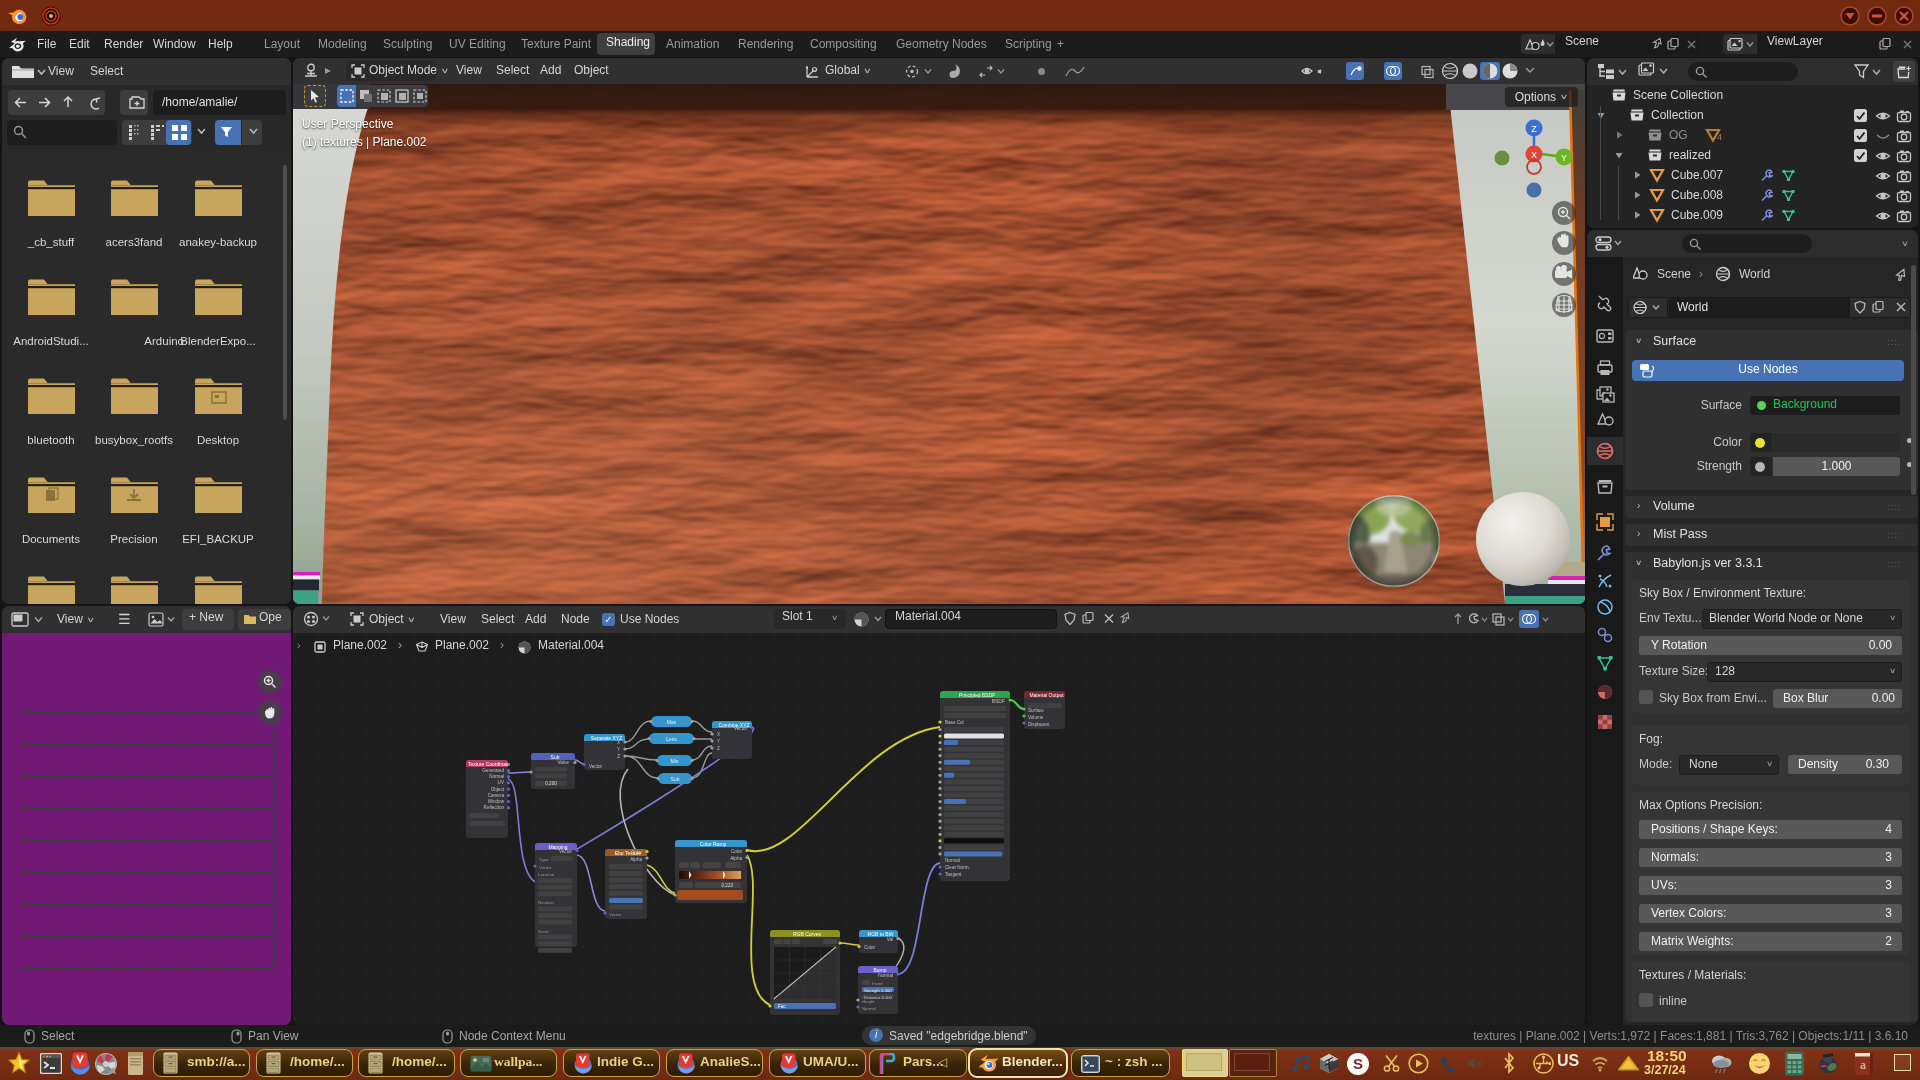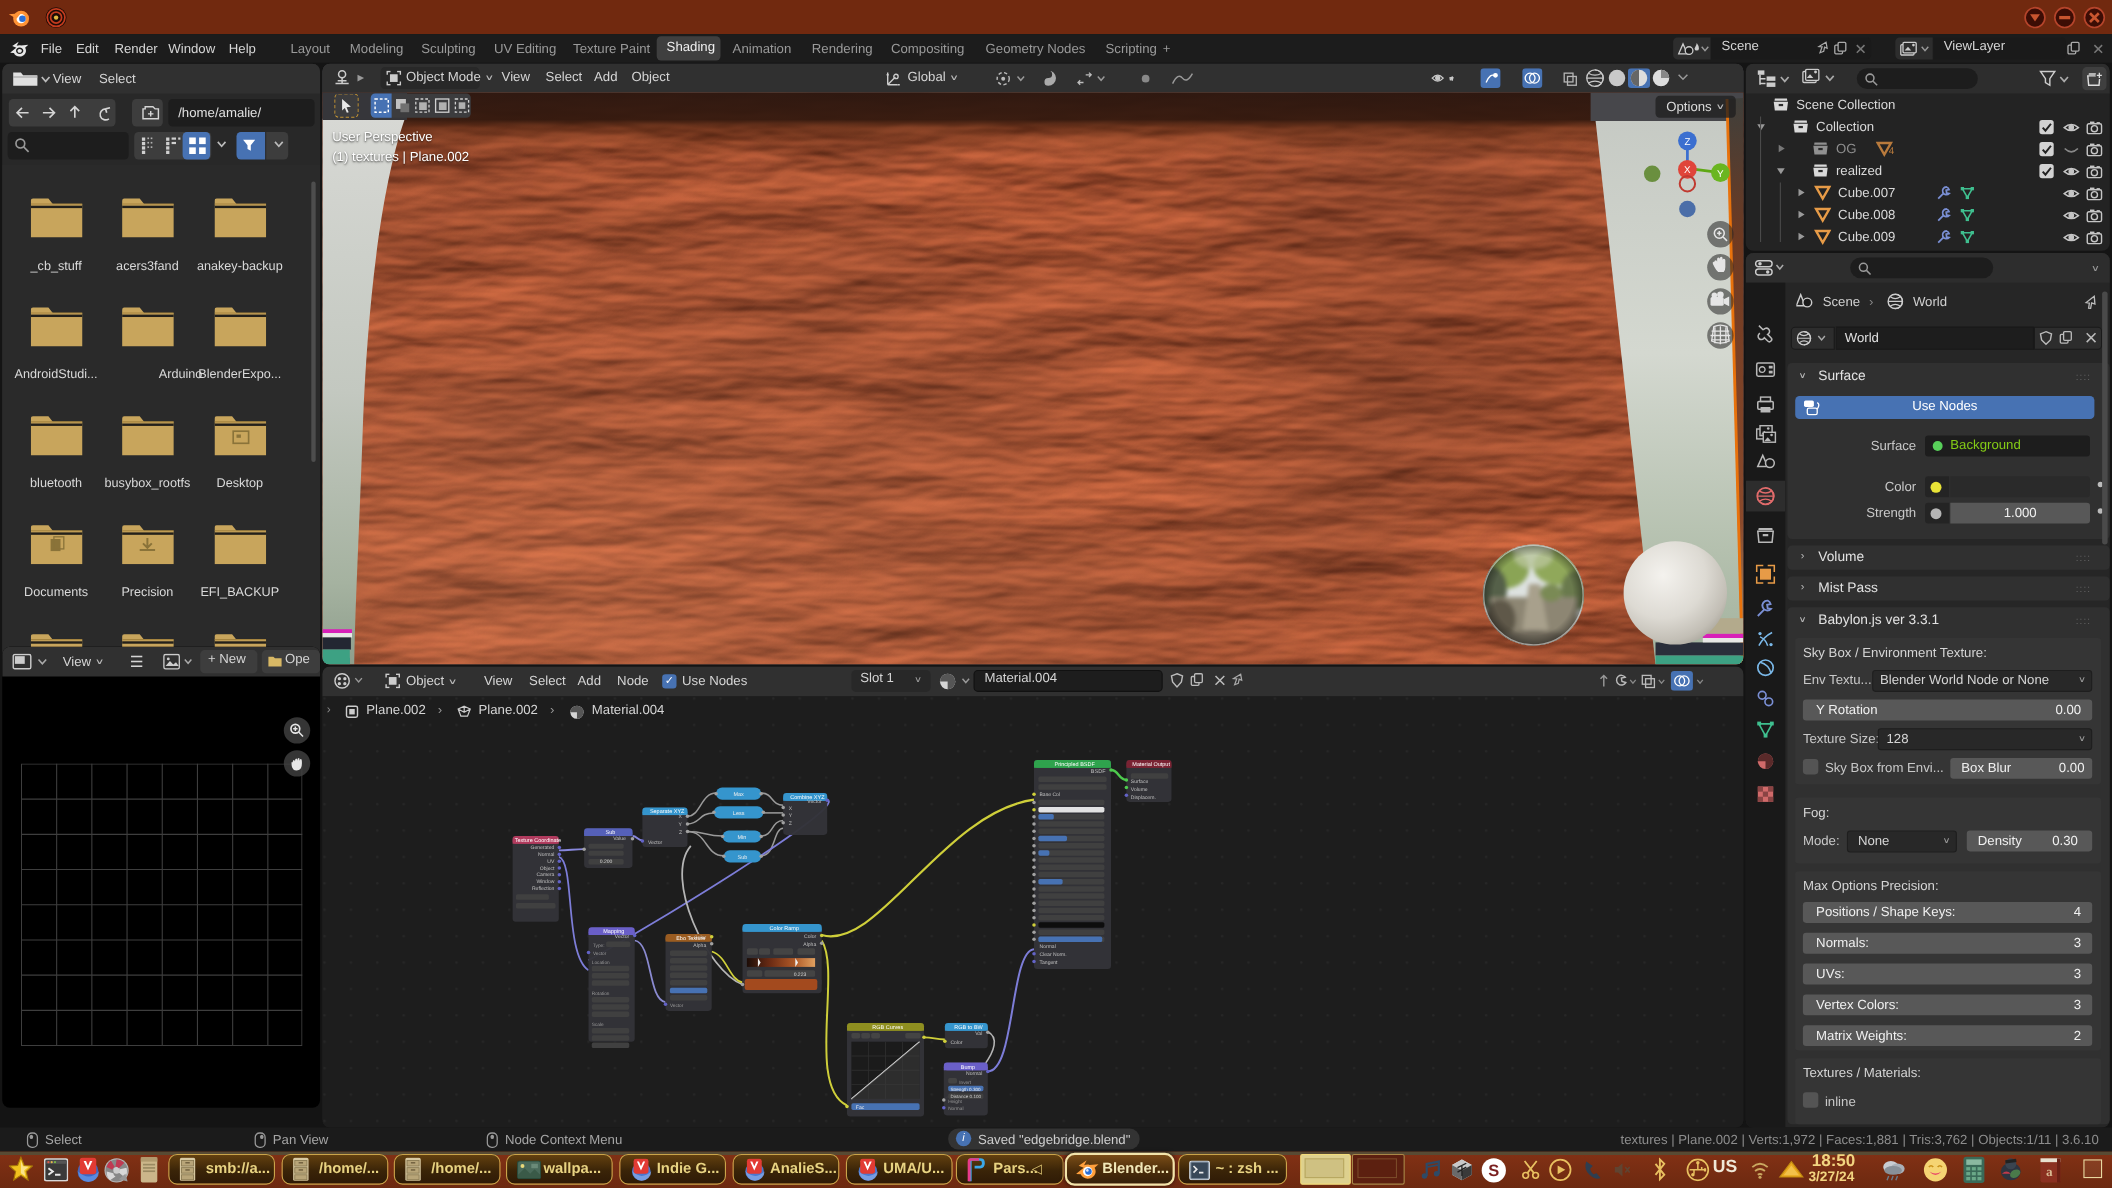--- a/index.html
+++ b/index.html
@@ -249,21 +249,21 @@
         <rect x="59" y="5" width="6" height="6"></rect>
       <rect x="50" y="14" width="6" height="6"></rect>
         <rect x="59" y="14" width="6" height="6"></rect>
     </g>
     <path d="M76 9 l3.5 4 l3.5 -4" fill="none" stroke="#bbb" stroke-width="1.5"></path>
     <path d="M99 7 L110 7 L106 12 L106 17 L103 15.5 L103 12 Z" fill="#fff"></path>
     <path d="M128 9 l3.5 4 l3.5 -4" fill="none" stroke="#bbb" stroke-width="1.5"></path>
   </svg>
 </div>
 
-<div class="ed" id="imageeditor" style="left:2px;top:588px;width:289px;height:419px;background:#000000;">
+<div class="ed" id="imageeditor" style="left:2px;top:606px;width:289px;height:419px;background:#701a75;">
   <div class="hdr"></div>
   <svg class="abs" style="left:9px;top:6px" width="34" height="15" viewBox="0 0 34 15">
     <rect x="1" y="1" width="16" height="13" rx="1.5" fill="none" stroke="#ccc" stroke-width="1.3"></rect>
     <rect x="2.5" y="2.5" width="9" height="7" fill="#ccc"></rect>
     <path d="M24 5.5 l3.5 4 l3.5 -4" fill="none" stroke="#aaa" stroke-width="1.4"></path>
   </svg>
   <svg class="abs" style="left:146px;top:6px" width="30" height="15" viewBox="0 0 30 15">
     <rect x="1" y="1" width="14" height="13" rx="1.5" fill="none" stroke="#ccc" stroke-width="1.2"></rect>
     <circle cx="5" cy="5" r="1.3" fill="#ccc"></circle>
       <path d="M2.5 11.5 l4 -4.5 l3 3 l2.5 -2 l2.5 3.5 z" fill="#ccc"></path>
@@ -1286,21 +1286,21 @@
 <div class="abs" style="left:45px;top:130px;width:272px;height:21px;background:#4772b3;border-radius:4px;"></div>
 <svg class="abs" style="left:52px;top:133px" width="18" height="15" viewBox="0 0 18 15">
 <rect x="1" y="1" width="9" height="6" rx="1.5" fill="#fff"></rect>
       <rect x="4" y="8" width="9" height="6" rx="1.5" fill="none" stroke="#fff" stroke-width="1.2"></rect>
 <path d="M13 3 q3 1.5 0 6" fill="none" stroke="#fff" stroke-width="1.2"></path>
     </svg>
 <div class="abs" style="left:45px;top:132px;width:272px;text-align:center;color:#fff;font-size:12px;">Use Nodes</div>
 <div class="abs" style="left:45px;top:168px;width:110px;text-align:right;color:#c8c8c8;font-size:12px;">Surface</div>
 <div class="abs" style="left:163px;top:166px;width:150px;height:19px;background:#1d1d1d;border-radius:3px;"></div>
 <div class="abs" style="left:170px;top:171px;width:9px;height:9px;background:#58d05a;border-radius:50%;"></div>
-<div class="abs" style="left:186px;top:167px;color:#84cc16;font-size:12px;">Background</div>
+<div class="abs" style="left:186px;top:167px;color:#22c55e;font-size:12px;">Background</div>
 <div class="abs" style="left:45px;top:205px;width:110px;text-align:right;color:#c8c8c8;font-size:12px;">Color</div>
 <div class="abs" style="left:163px;top:203px;width:22px;height:19px;background:#242424;border-radius:3px 0 0 3px;"></div>
 <div class="abs" style="left:168px;top:208px;width:10px;height:10px;background:#e8e337;border-radius:50%;"></div>
 <div class="abs" style="left:186px;top:203px;width:127px;height:19px;background:#2a2a2a;border-radius:0 3px 3px 0;"></div>
 <div class="abs" style="left:320px;top:208px;width:5px;height:5px;background:#bbb;border-radius:50%;"></div>
 <div class="abs" style="left:45px;top:229px;width:110px;text-align:right;color:#c8c8c8;font-size:12px;">Strength</div>
 <div class="abs" style="left:163px;top:227px;width:22px;height:19px;background:#242424;border-radius:3px 0 0 3px;"></div>
 <div class="abs" style="left:168px;top:232px;width:10px;height:10px;background:#b5b5b5;border-radius:50%;"></div>
 <div class="abs" style="left:186px;top:227px;width:127px;height:19px;background:#585858;border-radius:0 3px 3px 0;"></div>
 <div class="abs" style="left:186px;top:229px;width:127px;text-align:center;color:#f0f0f0;font-size:12px;">1.000</div>
@@ -1461,21 +1461,21 @@
       <rect x="5.5" y="11" width="4" height="1.2" fill="#6a5a3a"></rect>
     </svg>
 <div class="abs" style="left:392px;top:7px;color:#e8d382;font-size:13.5px;font-weight:bold;">/home/...</div>
 <div class="abs" style="left:460px;top:2px;width:97px;height:28px;border:1px solid #c9a44a;border-radius:8px;background:linear-gradient(#63400f,#3a2408 55%,#2e1a06);"></div>
 <svg class="abs" style="left:470px;top:8px" width="22" height="17" viewBox="0 0 22 17">
 <rect x="0.5" y="0.5" width="21" height="16" rx="2" fill="#4a6a5a" stroke="#2a4a3a"></rect>
 <circle cx="5" cy="5" r="1.8" fill="#e8d87a"></circle>
       <path d="M1 13 L7 7 L12 12 L16 8 L21 13 L21 16 L1 16 Z" fill="#3a5a48"></path>
 <rect x="13" y="3" width="6" height="4" fill="#6a8a78"></rect>
     </svg>
-<div class="abs" style="left:494px;top:7px;color:#e8d382;font-size:13.5px;font-weight:bold;">wallpa...</div>
+<div class="abs" style="left:494px;top:7px;color:#e8d382;font-size:13.5px;font-weight:bold;font-family:Liberation Serif, serif;">wallpa...</div>
 <div class="abs" style="left:563px;top:2px;width:97px;height:28px;border:1px solid #c9a44a;border-radius:8px;background:linear-gradient(#63400f,#3a2408 55%,#2e1a06);"></div>
 <svg class="abs" style="left:573px;top:6px" width="20" height="21" viewBox="0 0 20 21">
 <circle cx="10" cy="12" r="8.5" fill="#4a78d0"></circle>
       <path d="M2 12 a8.5 8.5 0 0 0 17 0 q-4.5 4 -8.5 4 q-4 0 -8.5 -4" fill="#85aae8" opacity="0.75"></path>
 <rect x="3" y="0.5" width="13.5" height="13.5" rx="2.2" fill="#e23b34"></rect>
 <path d="M6 3 L9.7 11 L13.5 3 L11.6 3 L9.7 7.2 L7.9 3 Z" fill="#fff"></path>
     </svg>
 <div class="abs" style="left:597px;top:7px;color:#e8d382;font-size:13.5px;font-weight:bold;">Indie G...</div>
 <div class="abs" style="left:666px;top:2px;width:97px;height:28px;border:1px solid #c9a44a;border-radius:8px;background:linear-gradient(#63400f,#3a2408 55%,#2e1a06);"></div>
 <svg class="abs" style="left:676px;top:6px" width="20" height="21" viewBox="0 0 20 21">

